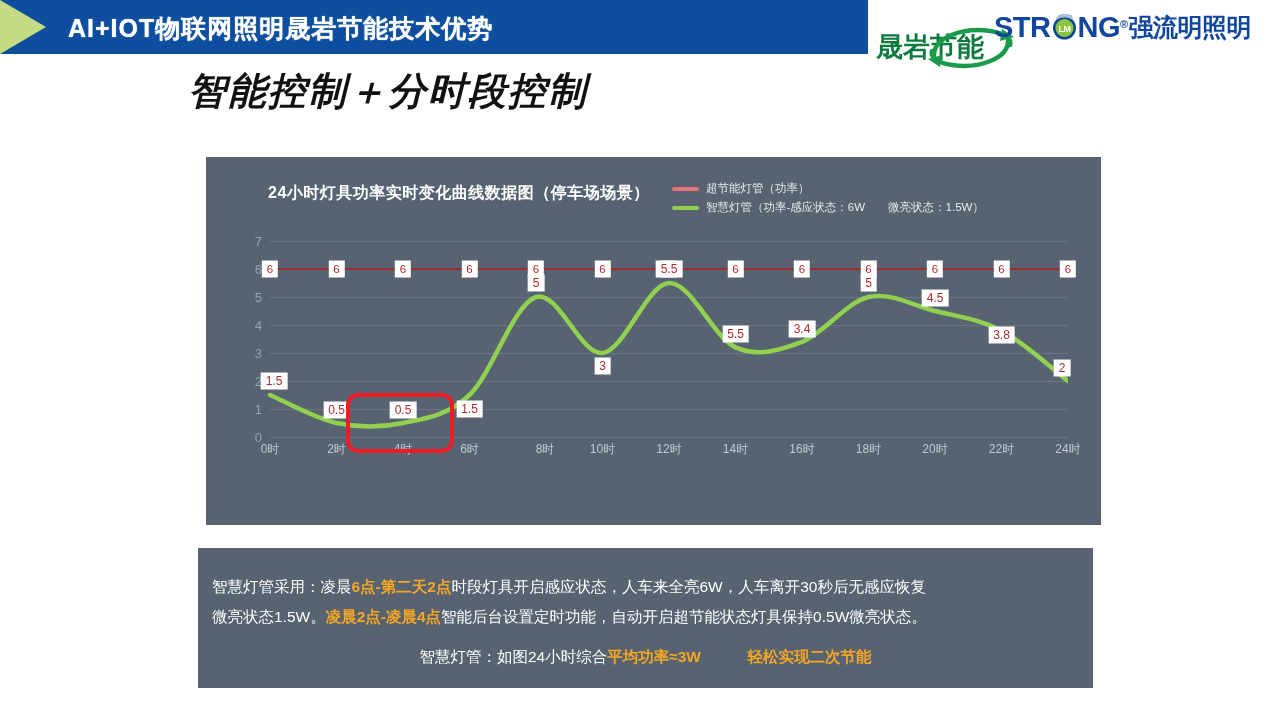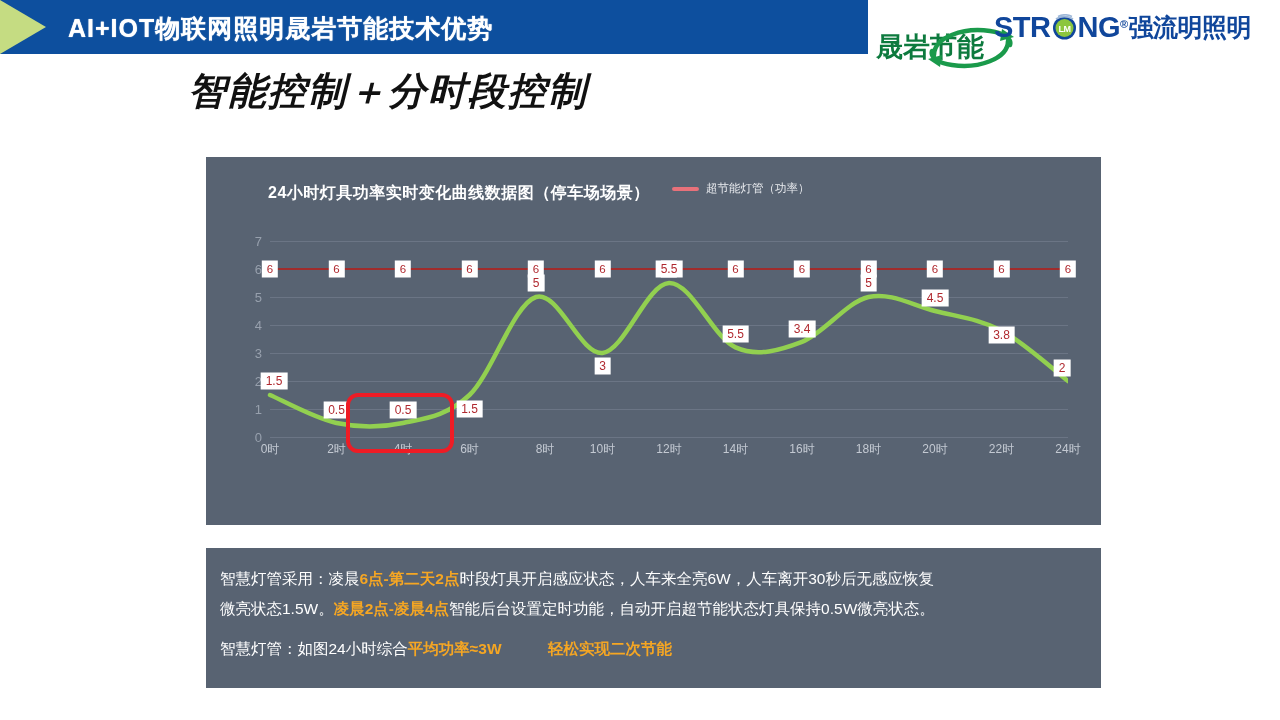--- a/index.html
+++ b/index.html
@@ -106,30 +106,30 @@
     position: absolute; transform: translateX(-50%);
     color: #c3c9d2; font-size: 12px; white-space: nowrap;
   }
   .highlight-box {
     position: absolute; border: 4px solid #ee1c25; border-radius: 12px;
     left: 106px; top: 152px; width: 108px; height: 60px;
   }
 
   
   .note-panel {
-    position: absolute; left: 206px; top: 548px;
+    position: absolute; left: 198px; top: 548px;
     width: 895px; height: 140px;
     background: #586372;
-    padding: 16px 14px 0 14px;
+    padding: 24px 14px 0 14px;
   }
   .note-line {
     color: #ffffff; font-size: 15.5px; line-height: 30px;
     white-space: nowrap; letter-spacing: 0px;
   }
-  .note-line.gap { margin-top: 10px; }
+  .note-line.gap { margin-top: 10px; text-align: center; }
   .hl-orange { color: #f5a623; font-weight: bold; }
 </style>
 </head>
 <body>
 
 <div class="slide">
 
   <div class="header">
     <svg class="header-arrow" viewBox="0 0 52 54">
       <polygon points="0,0 0,54 46,27" fill="#c5dc82"></polygon>
@@ -161,20 +161,24 @@
 
   <div class="subtitle">智能控制＋分时段控制</div>
 
   <div class="chart-panel">
     <div class="chart-title">24小时灯具功率实时变化曲线数据图（停车场场景）</div>
 
     <div class="legend" id="legend">
         <div class="legend-row">
           <span class="legend-swatch" style="background: rgb(232, 113, 122);"></span>
           <span class="legend-label">超节能灯管（功率）</span>
+        </div>
+        <div class="legend-row">
+          <span class="legend-swatch" style="background: rgb(146, 208, 80);"></span>
+          <span class="legend-label">智慧灯管（功率-感应状态：6W　　微亮状态：1.5W）</span>
         </div>
       </div>
 
     <div class="plot">
       <div class="yticks" id="yticks">
           <div class="ytick" style="top: 196px;">0</div>
           <div class="ytick" style="top: 168px;">1</div>
           <div class="ytick" style="top: 140px;">2</div>
           <div class="ytick" style="top: 112px;">3</div>
           <div class="ytick" style="top: 84px;">4</div>

